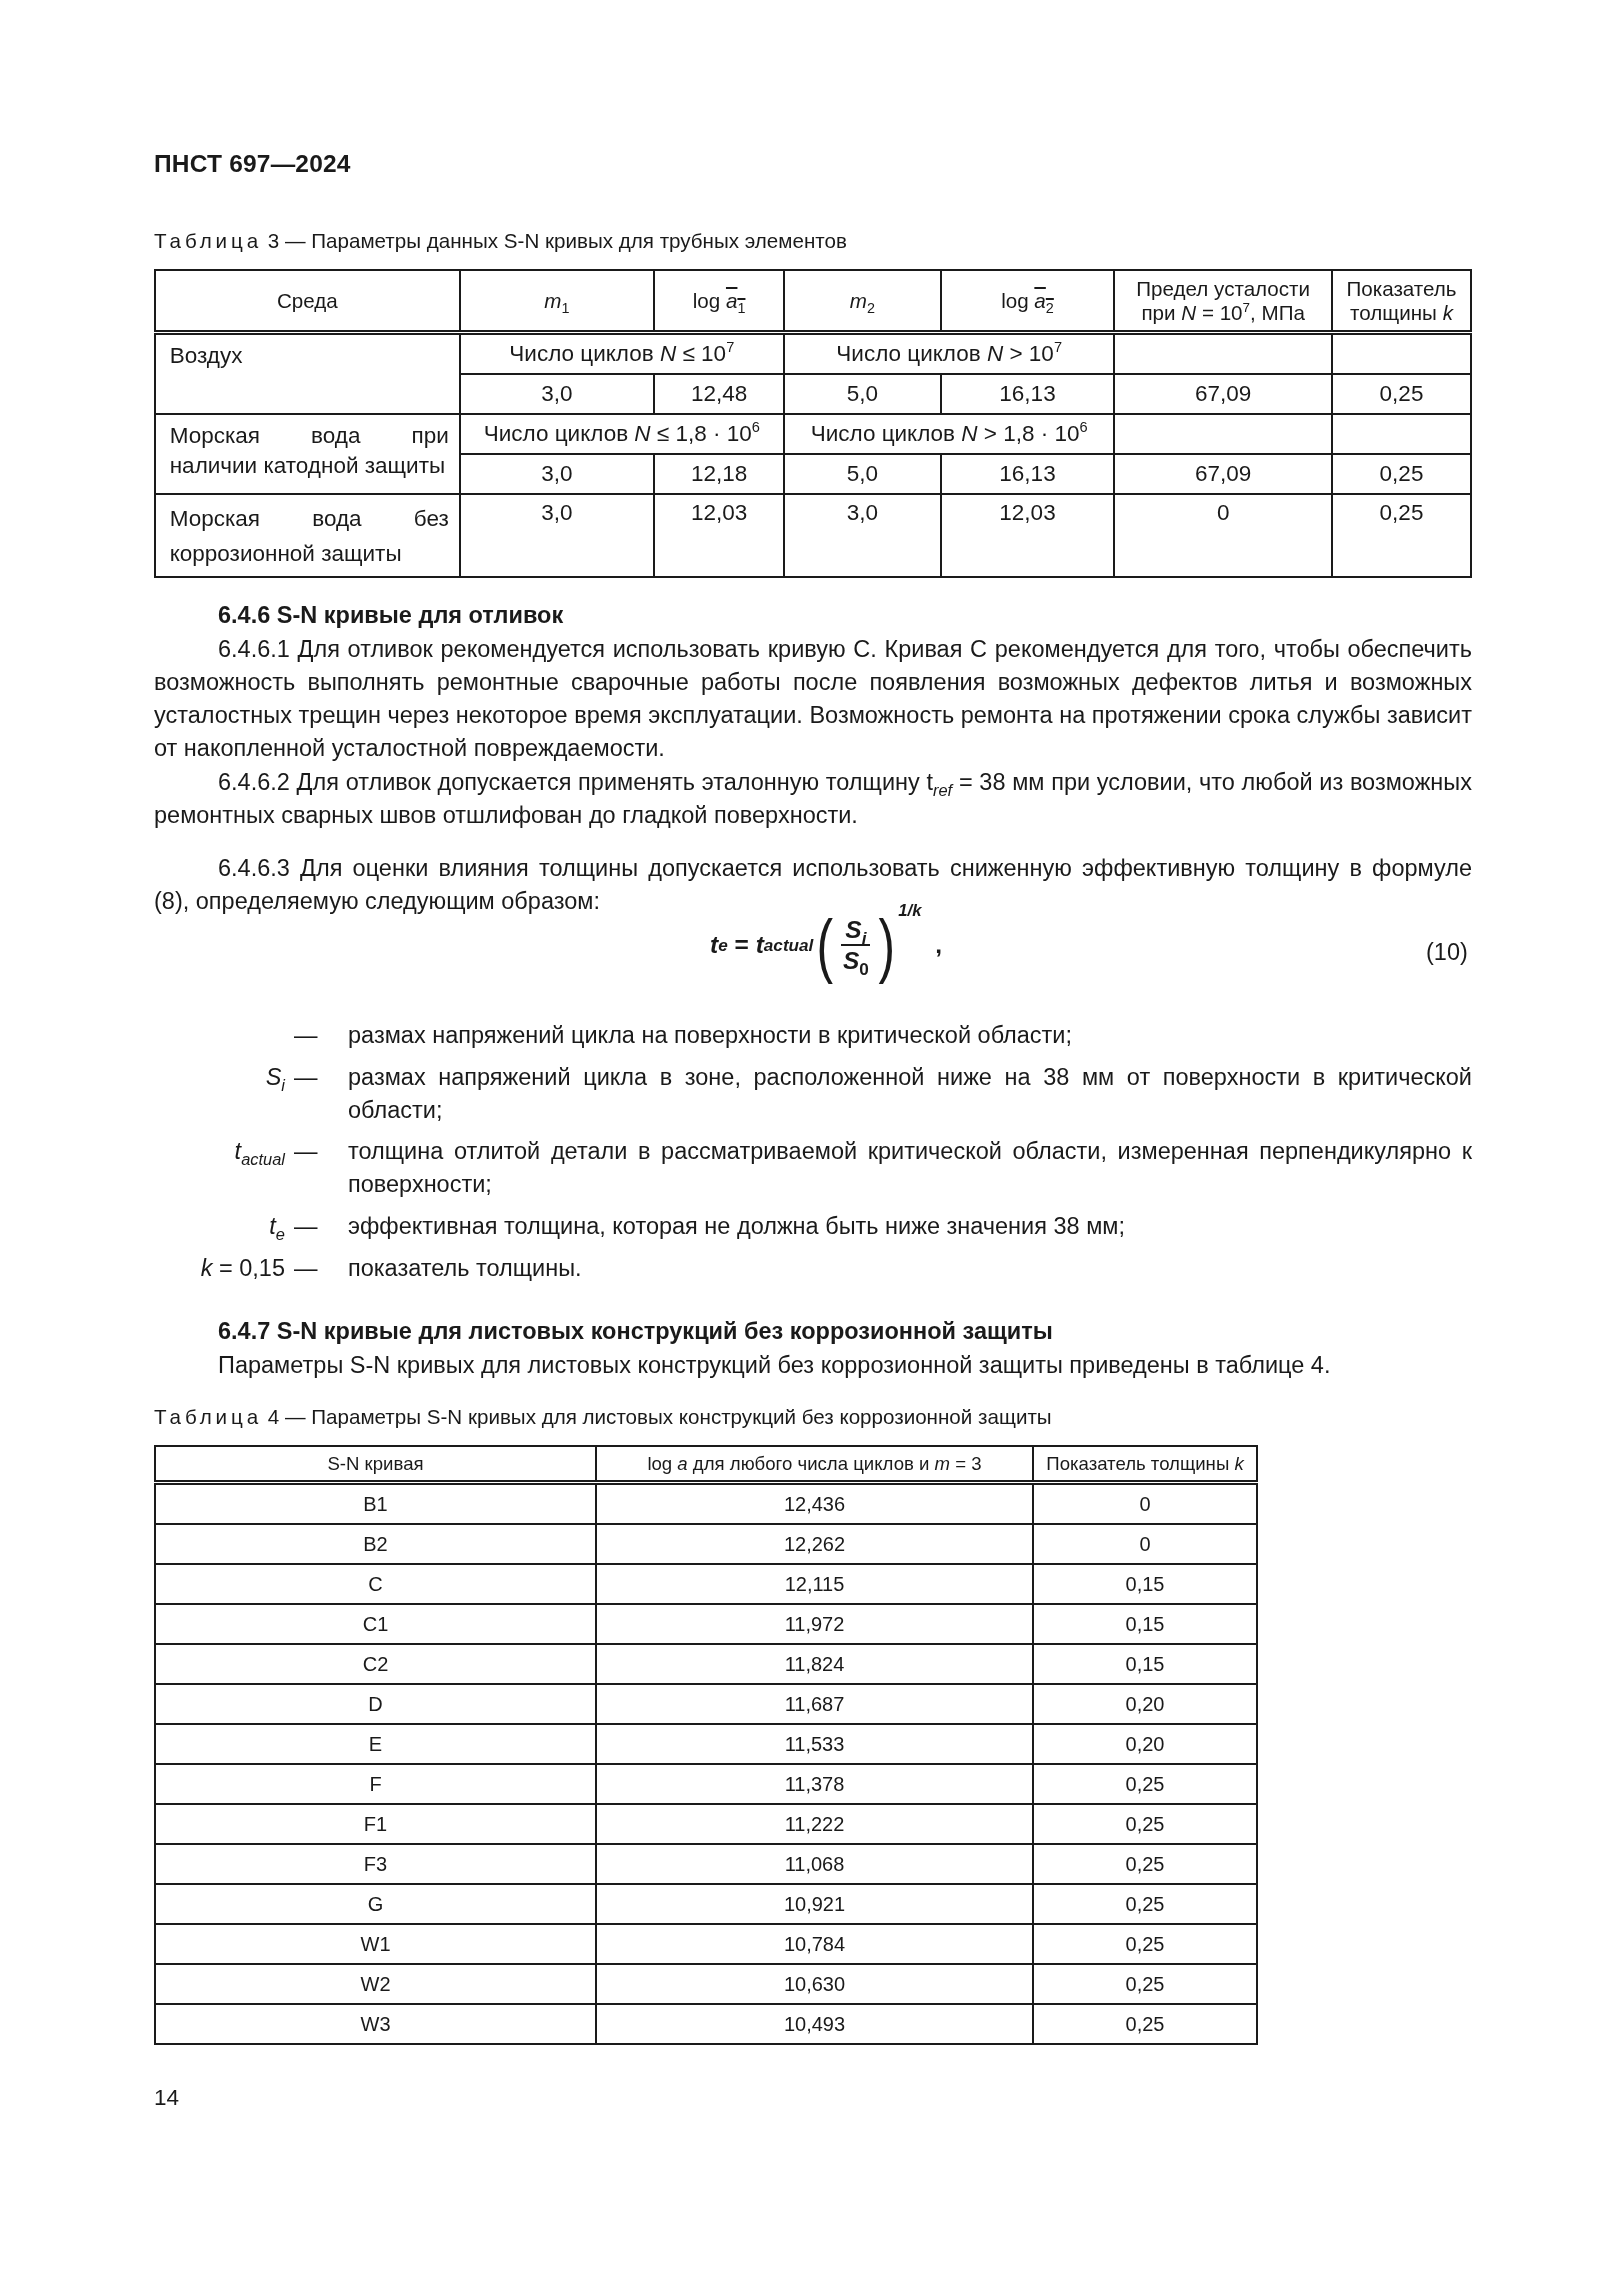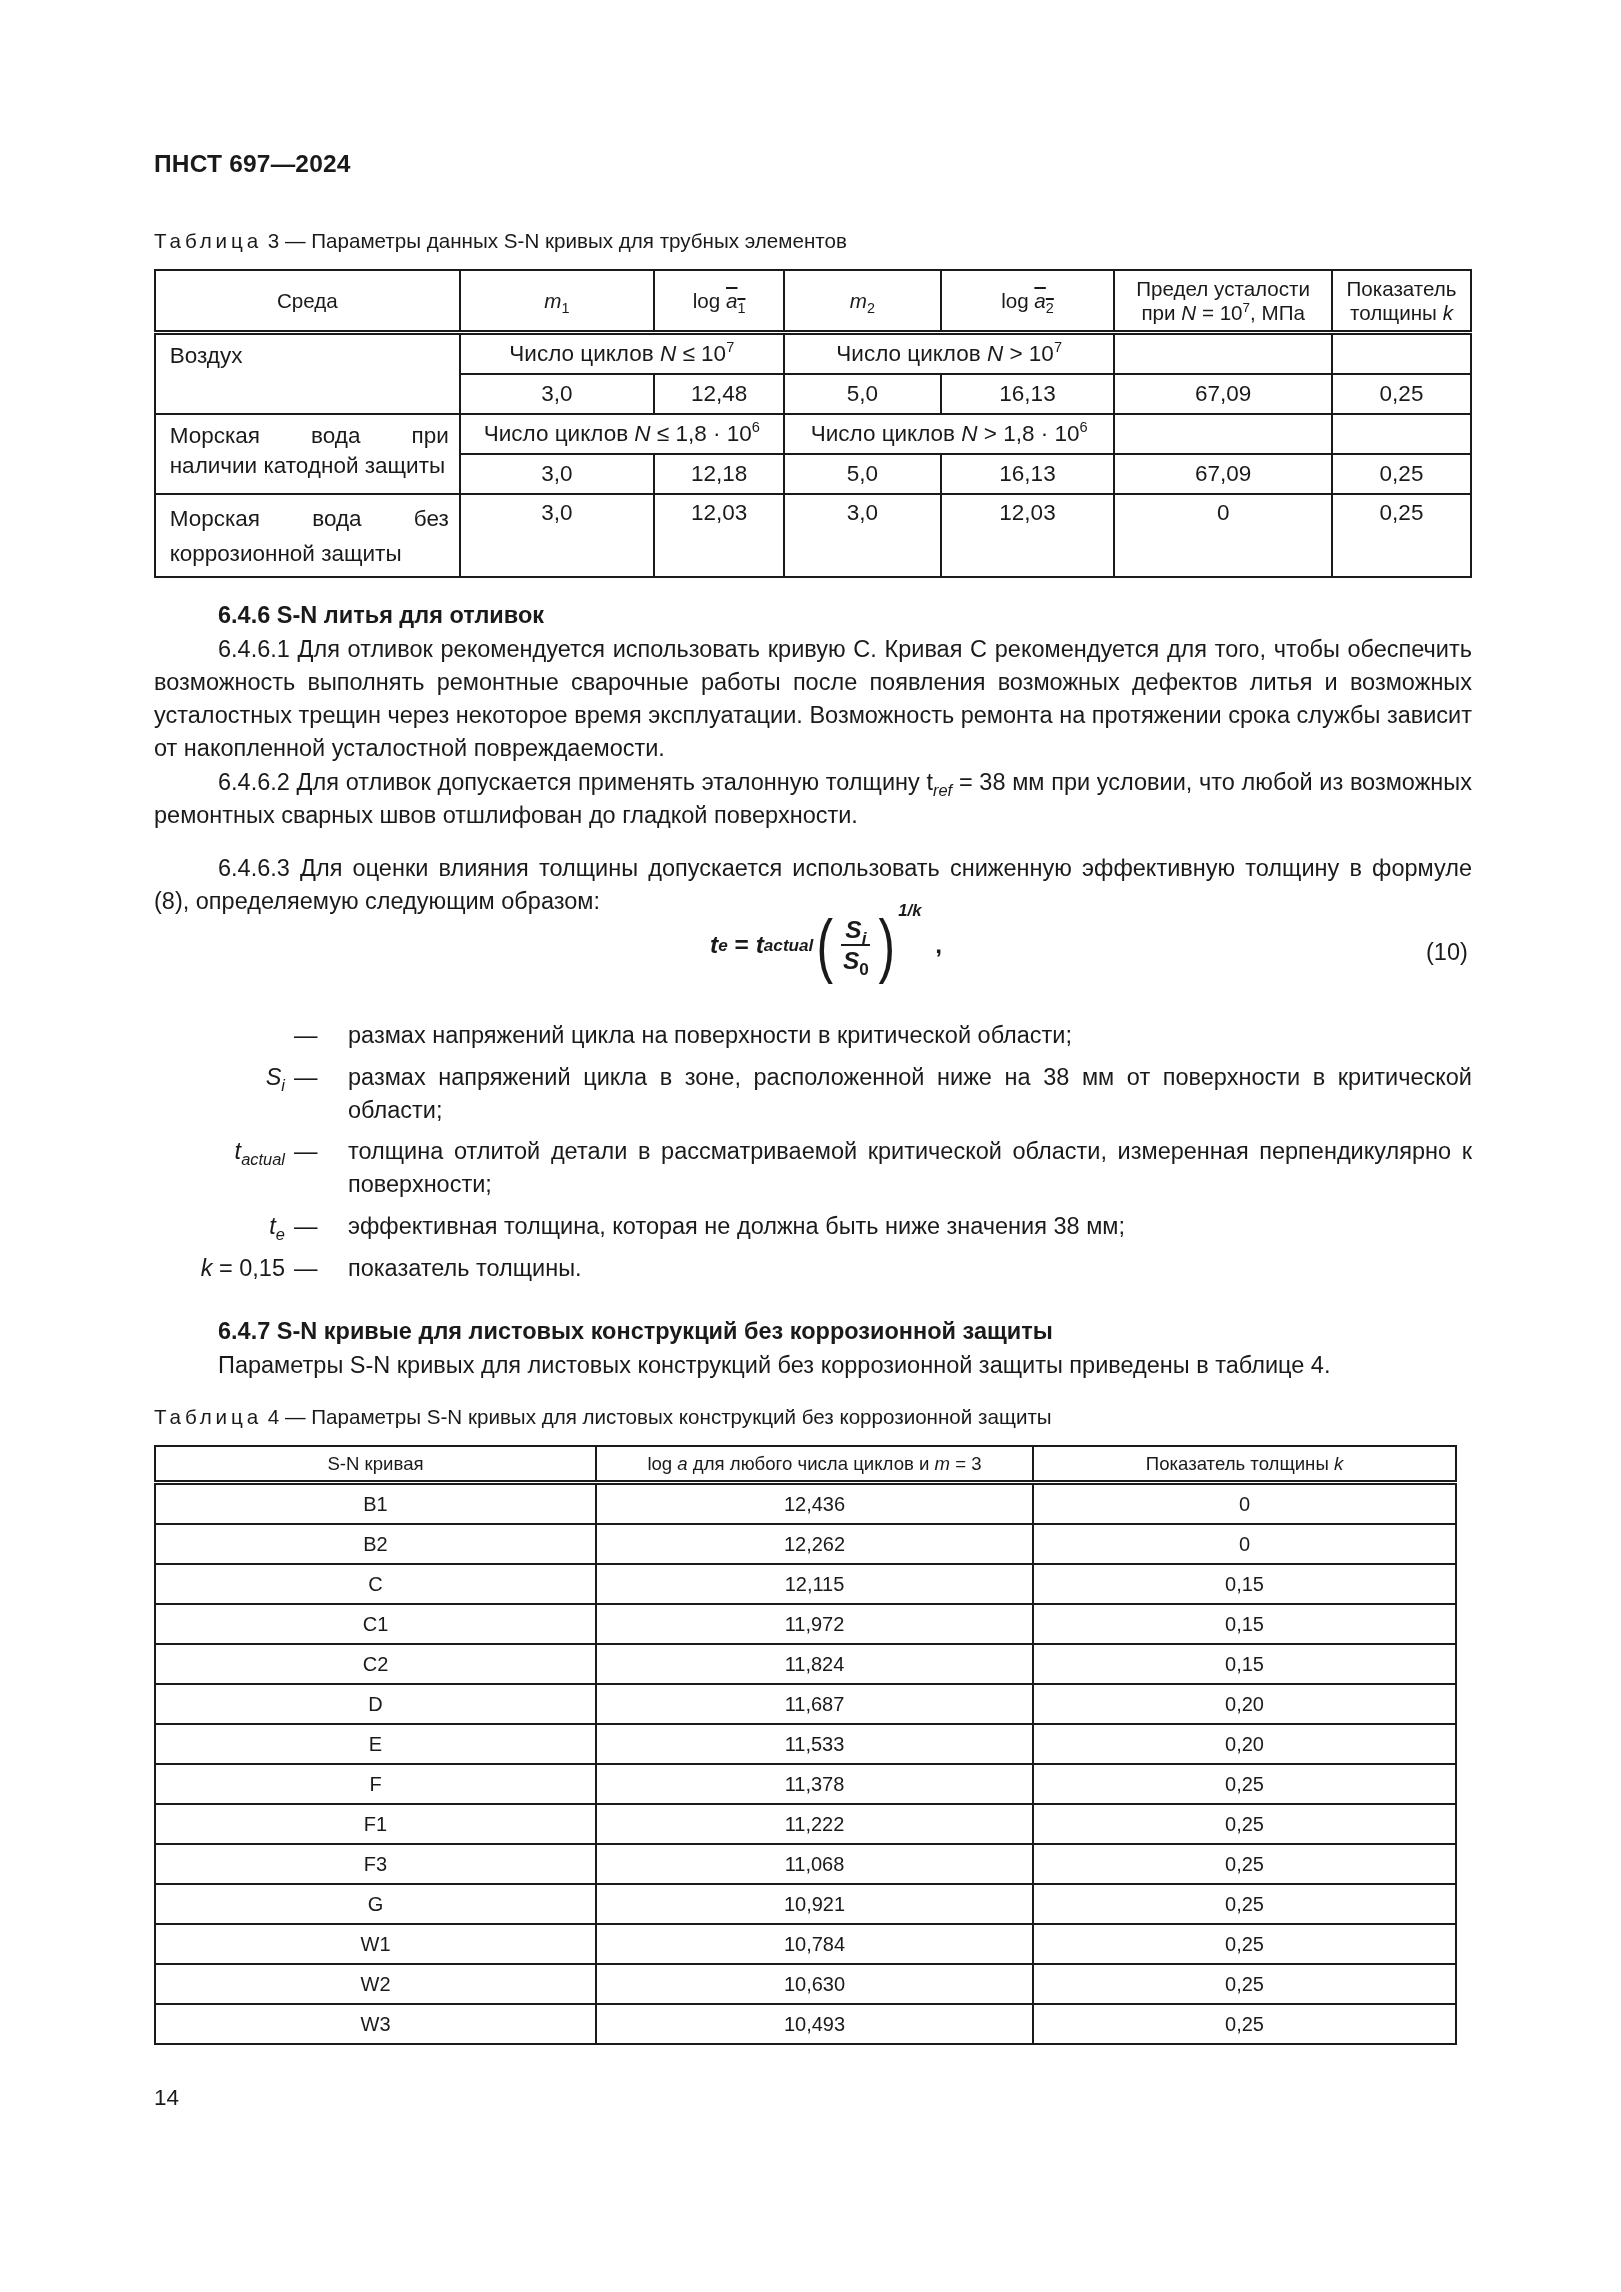--- a/index.html
+++ b/index.html
@@ -35,21 +35,21 @@
   .frac .num { border-bottom: 2px solid #1a1a1a; padding: 0 3.9px; line-height: 29px; }
   .frac .den { line-height: 29px; padding: 0 3.9px; }
   .expo { font-size: 16.7px; align-self: flex-start; margin-top: -7.8px; }
   .eqno { left: 1426px; top: 939px; font-size: 23.5px; }
   
   .def { position: absolute; font-size: 23.5px; line-height: 33px; }
   .def .sym { position: absolute; right: 1336px; text-align: right; white-space: nowrap; }
   .def .dash { position: absolute; left: 294px; }
   .def .txt { position: absolute; left: 348px; width: 1124px; text-align: justify; text-align-last: left; }
   
-  #t4 { left: 154px; top: 1445px; width: 1303px; }
+  #t4 { left: 154px; top: 1445px; width: 1104px; }
   #t4 th { font-size: 18.6px; text-align: center; vertical-align: middle; height: 33px; }
   #t4 thead th { border-bottom: 5.9px double #1a1a1a; border-top: 2.9px solid #1a1a1a; }
   #t4 td { text-align: center; height: 38px; line-height: 38px; font-size: 20px; border-width: 2px 2px 2.9px 2px; }
   #t4 tr:last-child td { border-bottom-width: 2.9px; border-radius: 8px; }
   .col1 { width: 441px; } .col2 { width: 437px; }
   .pageno { left: 154px; top: 2085px; font-size: 22.5px; }
 </style>
 </head>
 <body>
 
@@ -126,21 +126,21 @@
       <td>3,0</td>
       <td>12,03</td>
       <td>3,0</td>
       <td>12,03</td>
       <td>0</td>
       <td>0,25</td>
     </tr>
   </tbody>
 </table>
 
-<div class="abs h" style="left:218px; top:602px;">6.4.6 S-N литья для отливок</div>
+<div class="abs h" style="left:218px; top:602px;">6.4.6 S-N кривые для отливок</div>
 <div class="abs block para indent" style="top:633px;">6.4.6.1 Для отливок рекомендуется использовать кривую С. Кривая С рекомендуется для того, чтобы обеспечить возможность выполнять ремонтные сварочные работы после появления возможных дефектов литья и возможных усталостных трещин через некоторое время эксплуатации. Возможность ремонта на протяжении срока службы зависит от накопленной усталостной повреждаемости.</div>
 <div class="abs block para indent" style="top:766px;"><span>6.4.6.2 Для отливок допускается применять эталонную толщину t</span><sub class="it">ref</sub><span> = 38 мм при условии, что любой из возможных ремонтных сварных швов отшлифован до гладкой поверхности.</span></div>
 <div class="abs block para indent" style="top:852px;">6.4.6.3 Для оценки влияния толщины допускается использовать сниженную эффективную толщину в формуле (8), определяемую следующим образом:</div>
 
 <div class="abs formula">
   <span>t</span>
     <sub>e</sub>
   <span style="font-style:normal; white-space:pre;"> = </span>
   <span>t</span>
     <sub>actual</sub>

